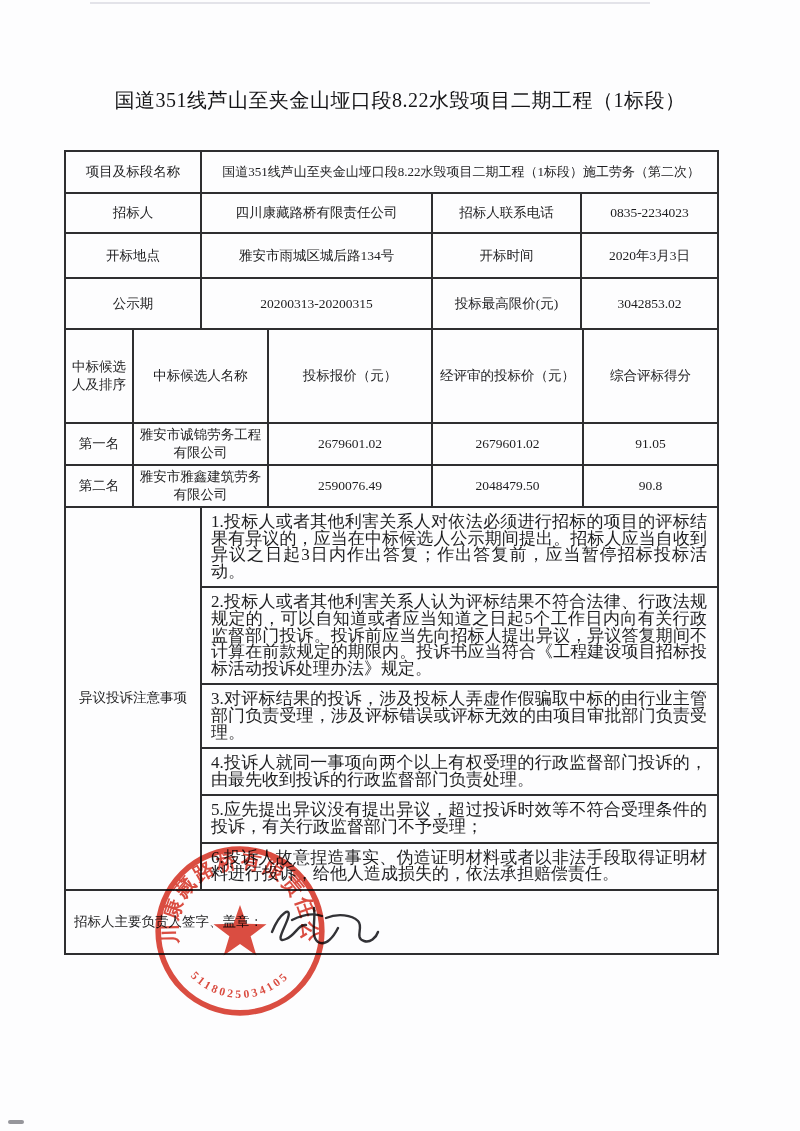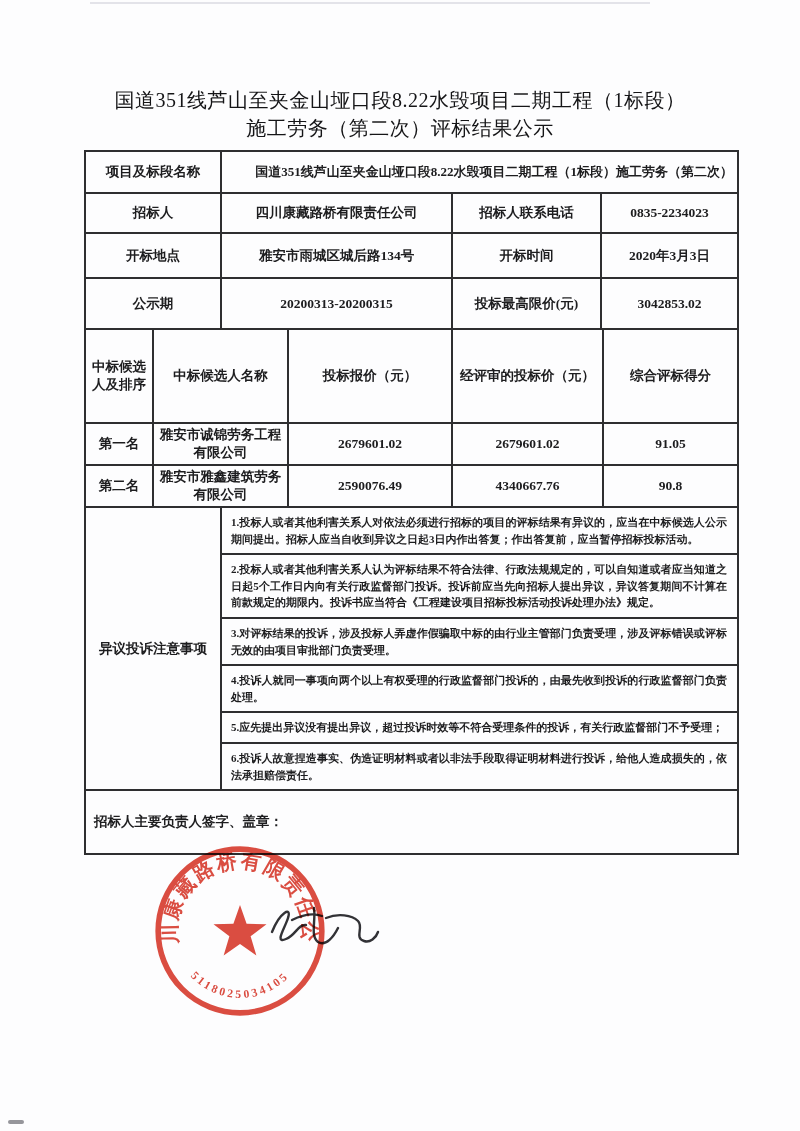--- a/index.html
+++ b/index.html
@@ -3,60 +3,59 @@
 <meta charset="utf-8">
 <style>
   html,body{margin:0;padding:0;width:800px;height:1131px;background:#fdfdfe;overflow:hidden;}
   body{font-family:"Liberation Serif","DejaVu Serif",serif;color:#1c1c1e;position:relative;}
   .scan-edge-top{position:absolute;top:2px;left:90px;width:560px;height:2px;background:#e3e3e9;}
   .scan-speck{position:absolute;left:8px;top:1120px;width:16px;height:4px;background:#6a6a70;border-radius:2px;opacity:.7;}
 
   .doc-title{position:absolute;top:86px;left:0;width:800px;text-align:center;font-weight:normal;
              font-size:20px;line-height:28px;letter-spacing:.5px;color:#151517;}
 
-  .sheet{position:absolute;left:84px;top:150px;width:653px;font-weight:bold;}
+  .sheet{position:absolute;left:64px;top:150px;width:653px;}
   table{border-collapse:collapse;table-layout:fixed;width:653px;}
   td{border:2px solid #2e2e30;font-size:13.5px;text-align:center;vertical-align:middle;
      padding:2px 4px;color:#1d1d1f;word-break:break-all;}
   .stack{margin-top:-2px;}
   .small{font-size:13px;}
-  td.note{font-size:11px;text-align:justify;line-height:16.6px;padding:6px 10px 6px 9px;word-break:break-all;}
+  td.note{font-size:17px;text-align:justify;line-height:16.6px;padding:6px 10px 6px 9px;word-break:break-all;}
   td.sig{height:58px;text-align:left;padding-left:8px;font-size:13.5px;}
   tr.h42{height:42px;} tr.h55{height:40px;} tr.h45{height:45px;} tr.h51{height:51px;}
   tr.h94{height:94px;} tr.h48{height:40px;}
 
   .stamp{position:absolute;left:147px;top:838px;width:186px;height:186px;
          mix-blend-mode:multiply;opacity:.9;pointer-events:none;}
   .signature{position:absolute;left:258px;top:898px;width:132px;height:60px;
              mix-blend-mode:multiply;pointer-events:none;}
 </style>
 </head>
 <body>
 
 <div class="scan-edge-top"></div>
 <div class="scan-speck"></div>
 
 <div class="doc-title">
   <div>国道351线芦山至夹金山垭口段8.22水毁项目二期工程（1标段）</div>
-  <div>施工劳务（第二次）评标结果公示</div>
 </div>
 
 <div class="sheet">
 
   <table>
     <colgroup>
         <col style="width:136px">
         <col style="width:231px">
         <col style="width:149px">
         <col style="width:137px">
       </colgroup>
     <tbody>
         <tr class="h42">
       <td>项目及标段名称</td>
-      <td colspan="3" class="small" style="text-align:right;padding-left:7px;">国道351线芦山至夹金山垭口段8.22水毁项目二期工程（1标段）施工劳务（第二次）</td>
+      <td colspan="3" class="small" style="text-align:center;padding-left:7px;">国道351线芦山至夹金山垭口段8.22水毁项目二期工程（1标段）施工劳务（第二次）</td>
     </tr>
     <tr class="h55">
       <td>招标人</td>
       <td>四川康藏路桥有限责任公司</td>
       <td>招标人联系电话</td>
       <td>0835-2234023</td>
     </tr>
     <tr class="h45">
       <td>开标地点</td>
       <td>雅安市雨城区城后路134号</td>
@@ -92,21 +91,21 @@
       <td>第一名</td>
       <td>雅安市诚锦劳务工程有限公司</td>
       <td>2679601.02</td>
       <td>2679601.02</td>
       <td>91.05</td>
     </tr>
     <tr class="h48">
       <td>第二名</td>
       <td>雅安市雅鑫建筑劳务有限公司</td>
       <td>2590076.49</td>
-      <td>4340667.76</td>
+      <td>2048479.50</td>
       <td>90.8</td>
     </tr>
   </tbody>
     </table>
 
   <table class="stack">
     <colgroup>
         <col style="width:136px">
         <col style="width:517px">
       </colgroup>

